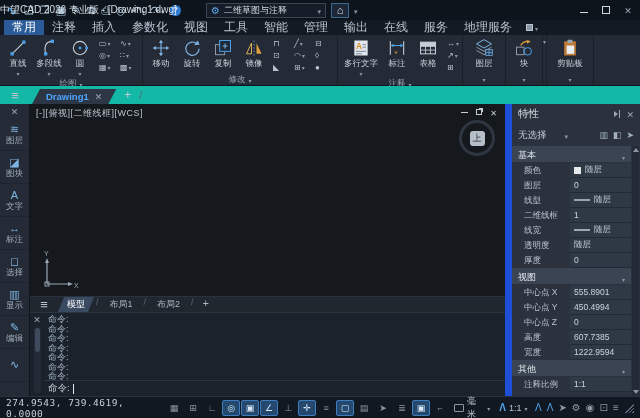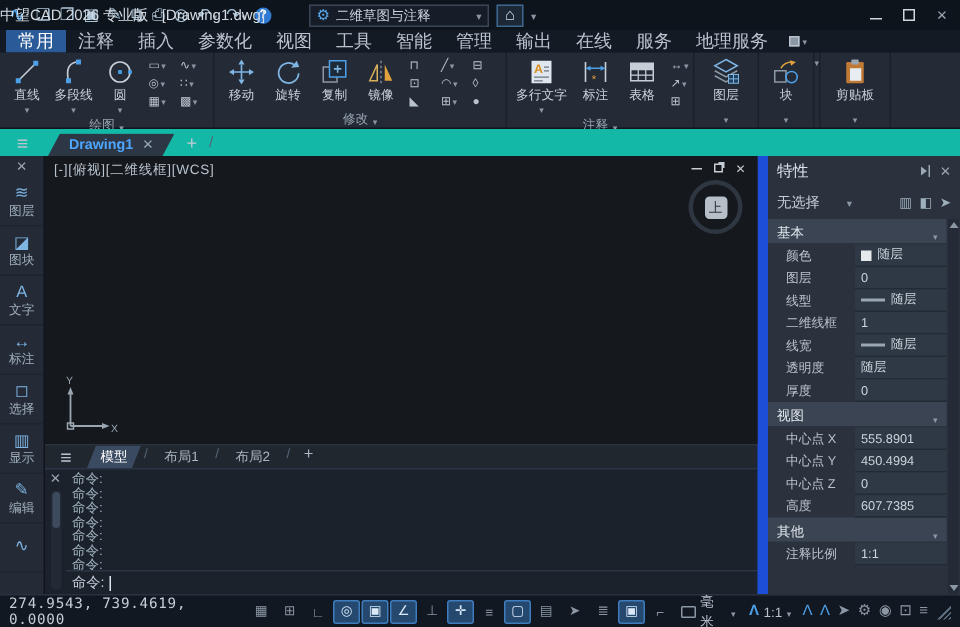--- a/index.html
+++ b/index.html
@@ -783,20 +783,26 @@
               </span>
             </div>
 
             <div class="prow">
               <span class="plabel">高度</span>
               <span class="pvalue">
                 <span>607.7385</span>
               </span>
             </div>
 
+            <div class="prow">
+              <span class="plabel">宽度</span>
+              <span class="pvalue">
+                <span>1222.9594</span>
+              </span>
+            </div>
           </div>
 
         <div class="psec-h">
           <span>其他</span>
           <span class="i-caret-down tiny"></span>
         </div>
         <div>
 
             <div class="prow">
               <span class="plabel">注释比例</span>

